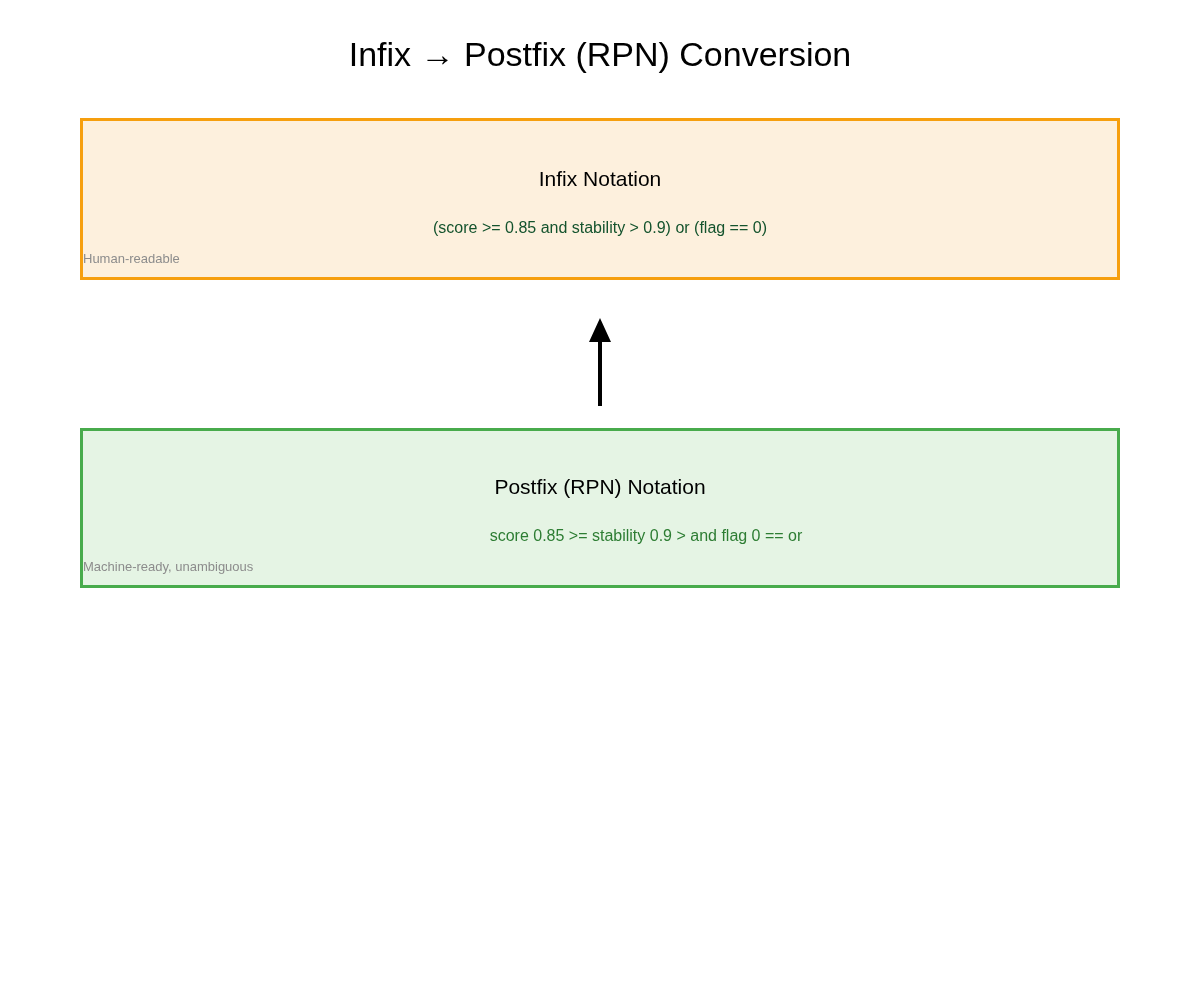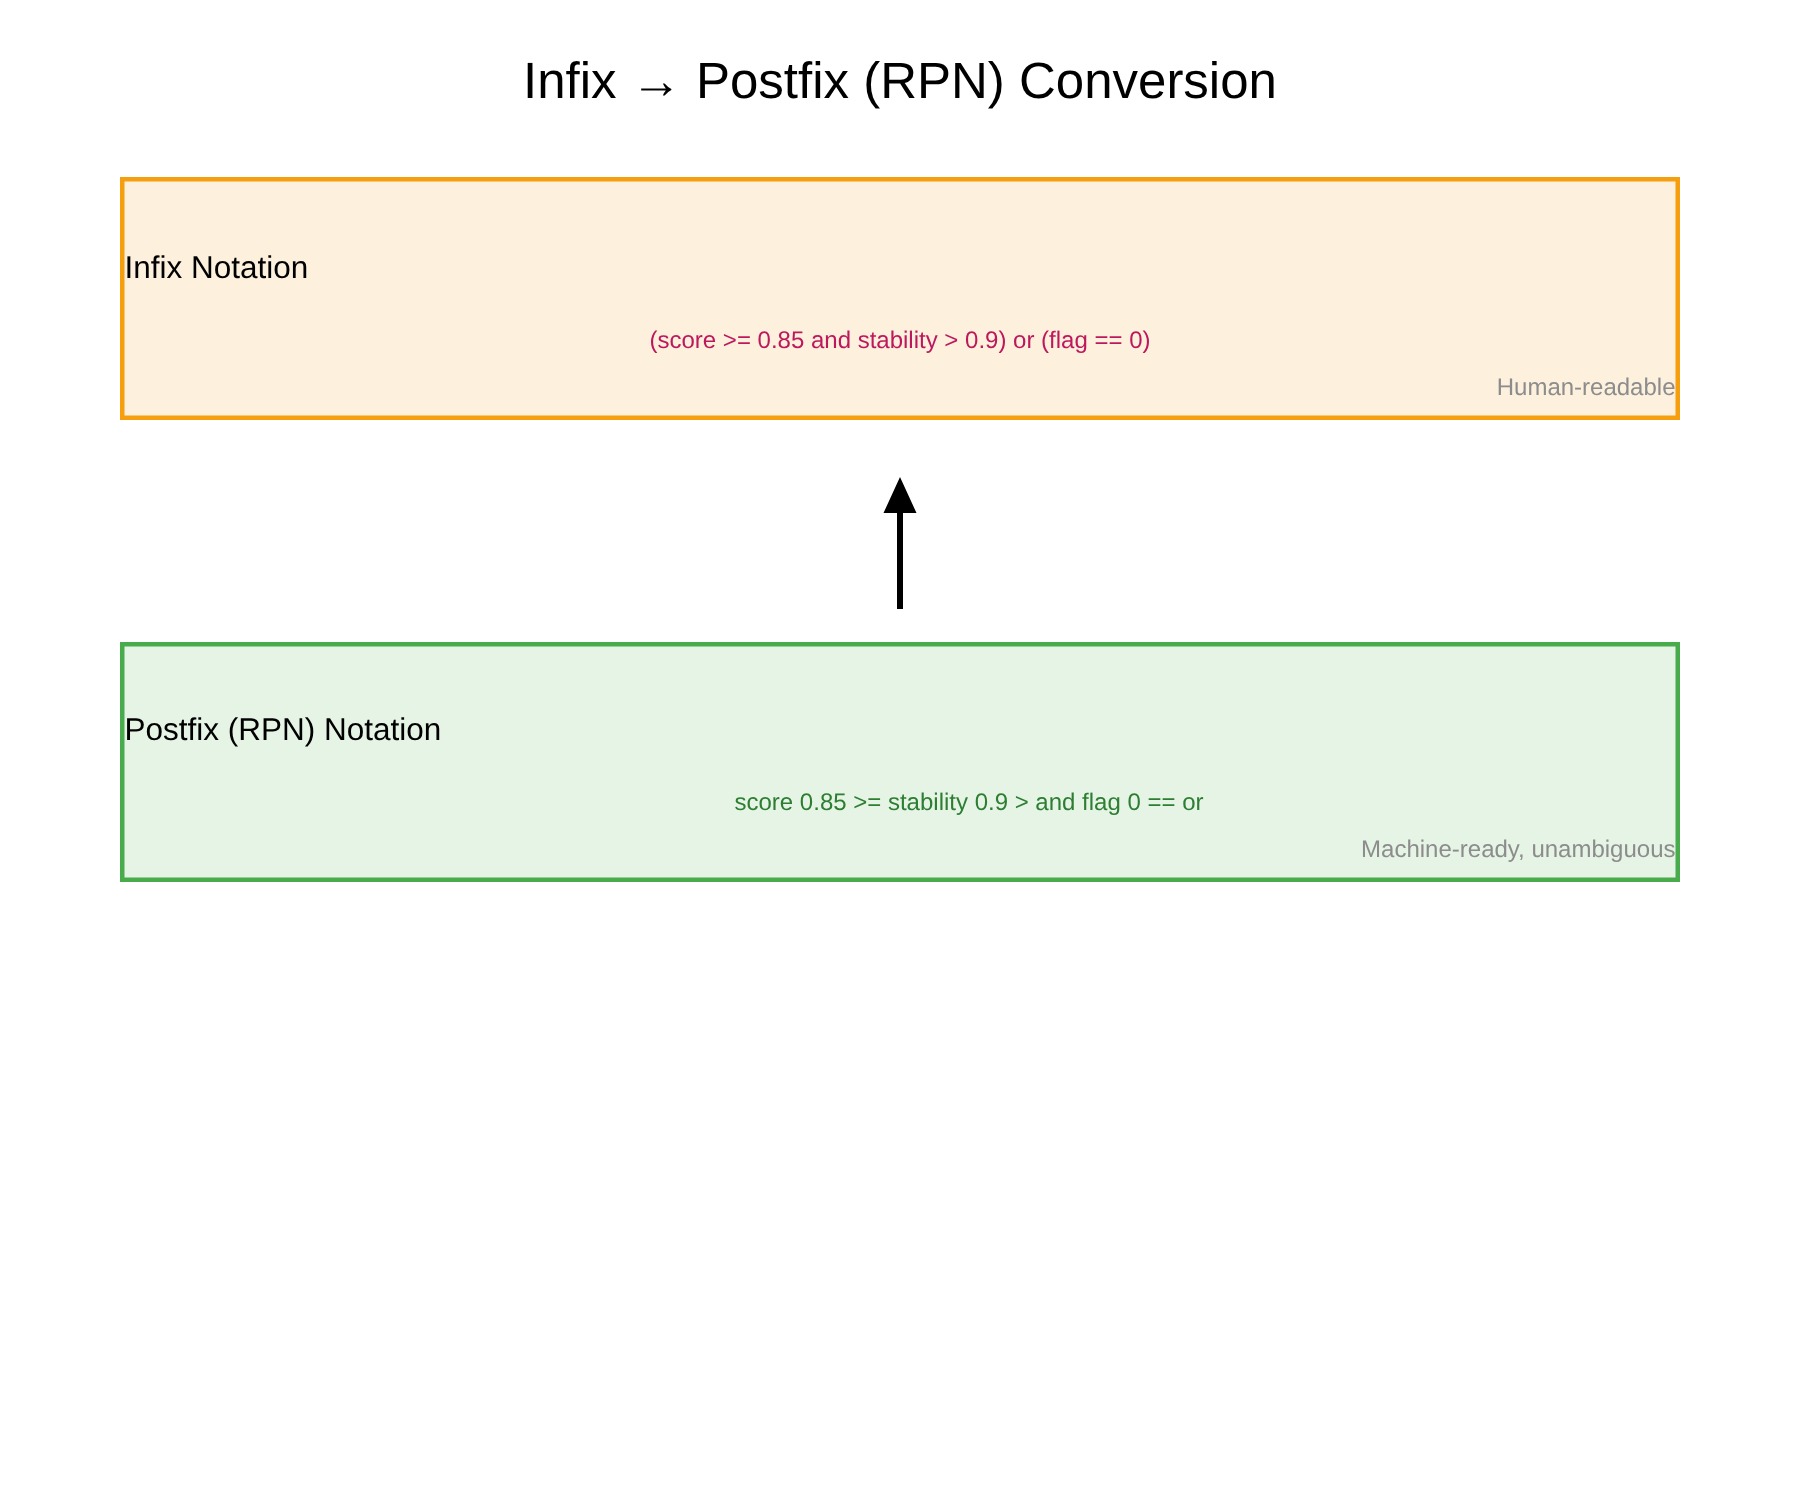--- a/index.html
+++ b/index.html
@@ -53,20 +53,21 @@
     top: 428px;
     height: 160px;
     background: #e5f4e4;
     border: 3px solid #48ab4c;
   }
 
   .panel-title {
     position: absolute;
     left: 0;
     width: 100%;
+    text-align: center;
     font-size: 21px;
     font-weight: 400;
     color: #000000;
     line-height: 26px;
     white-space: pre;
   }
 
   .panel-expression {
     position: absolute;
     left: 0;
@@ -75,31 +76,31 @@
     font-size: 16px;
     font-weight: 400;
     line-height: 20px;
     white-space: pre;
   }
 
   .panel-caption {
     position: absolute;
     left: 0;
     width: 100%;
-    text-align: right;
-    font-size: 16px;
+    text-align: left;
+    font-size: 13px;
     font-weight: 400;
     color: #8c8c8c;
     line-height: 19px;
     white-space: pre;
   }
 
   
   #infix-title     { top: 45px; }
-  #infix-expr      { top: 97px;  color: #be185d; }
+  #infix-expr      { top: 97px;  color: #14532d; }
   #infix-caption   { top: 128px; }
 
   
   #postfix-title   { top: 43px; }
   #postfix-expr    { top: 95px;  color: #2d7d33; margin-left: 46px; }
   #postfix-caption { top: 126px; }
 
   
   #flow-arrow {
     position: absolute;

